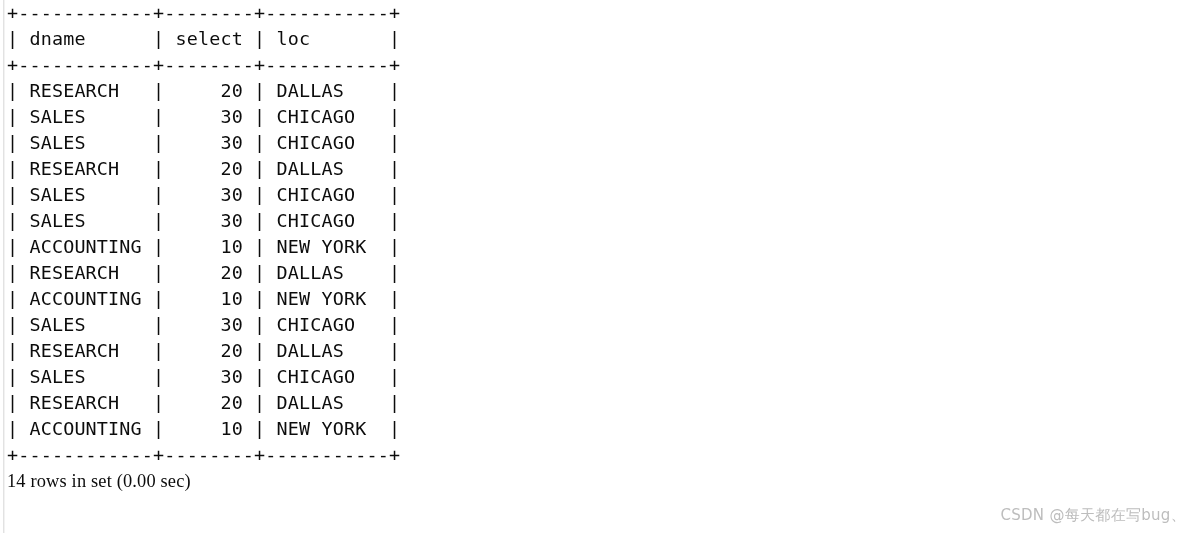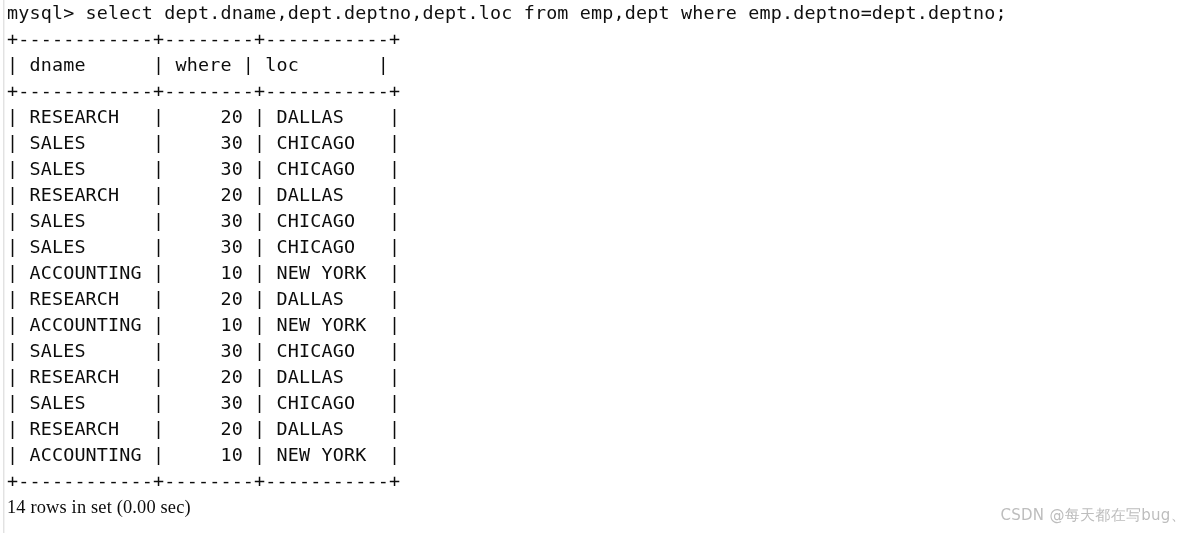--- a/index.html
+++ b/index.html
@@ -67,25 +67,24 @@
 </head>
 <body>
 
 <div id="screen">
 
   <div id="left-edge"></div>
   <div id="left-edge2"></div>
 
   <div id="terminal">
 
-    <span class="line prompt">mysql&gt; select dept.dname,dept.deptno,dept.loc from emp,dept where emp.deptno=dept.deptno;</span>
 
     <span class="line rule">+------------+--------+-----------+</span>
 
-    <span class="line">| dname      | where | loc       |</span>
+    <span class="line">| dname      | select | loc       |</span>
 
     <span class="line rule">+------------+--------+-----------+</span>
 
     <span class="line">| RESEARCH   |     20 | DALLAS    |</span>
     <span class="line">| SALES      |     30 | CHICAGO   |</span>
     <span class="line">| SALES      |     30 | CHICAGO   |</span>
     <span class="line">| RESEARCH   |     20 | DALLAS    |</span>
     <span class="line">| SALES      |     30 | CHICAGO   |</span>
     <span class="line">| SALES      |     30 | CHICAGO   |</span>
     <span class="line">| ACCOUNTING |     10 | NEW YORK  |</span>

